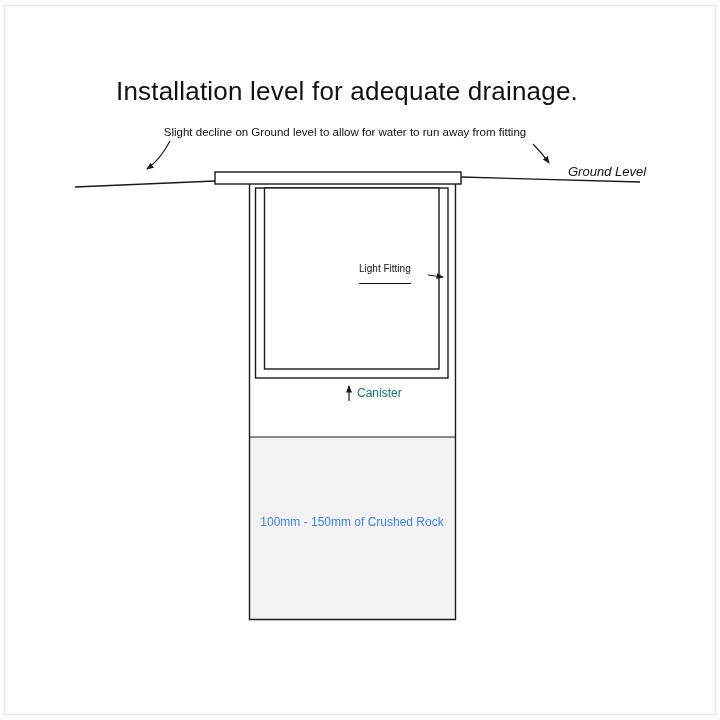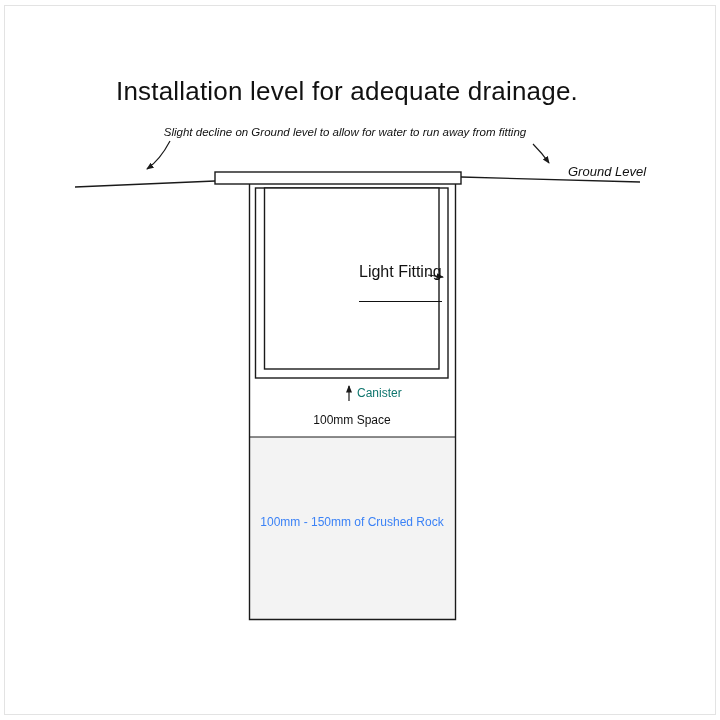--- a/index.html
+++ b/index.html
@@ -36,36 +36,35 @@
     color: #111111;
   }
   .decline-note {
     position: absolute;
     left: 0;
     right: 30px;
     top: 126px;
     text-align: center;
     font-size: 11.5px;
     color: #111111;
-    font-style: italic;
   }
   .ground-level-label {
     position: absolute;
     left: 568px;
     top: 164px;
     font-size: 13px;
     color: #111111;
     font-style: italic;
   }
   .light-fitting-label {
     position: absolute;
     left: 359px;
     top: 263px;
-    font-size: 16px;
-    padding-bottom: 20px;
+    font-size: 10px;
+    padding-bottom: 9px;
     border-bottom: 1.2px solid #111111;
     color: #111111;
   }
   .canister-label {
     position: absolute;
     left: 357px;
     top: 386px;
     font-size: 12px;
     color: #0f766e;
   }
@@ -136,17 +135,16 @@
   <div class="diagram-title">Installation level for adequate drainage.</div>
 
   <div class="decline-note">Slight decline on Ground level to allow for water to run away from fitting</div>
 
   <div class="ground-level-label">Ground Level</div>
 
   <div class="light-fitting-label">Light Fitting</div>
 
   <div class="canister-label">Canister</div>
 
-  <div class="space-label">100mm Space</div>
 
   <div class="crushed-rock-label">100mm - 150mm of Crushed Rock</div>
 
 </div>
 
 </body></html>

